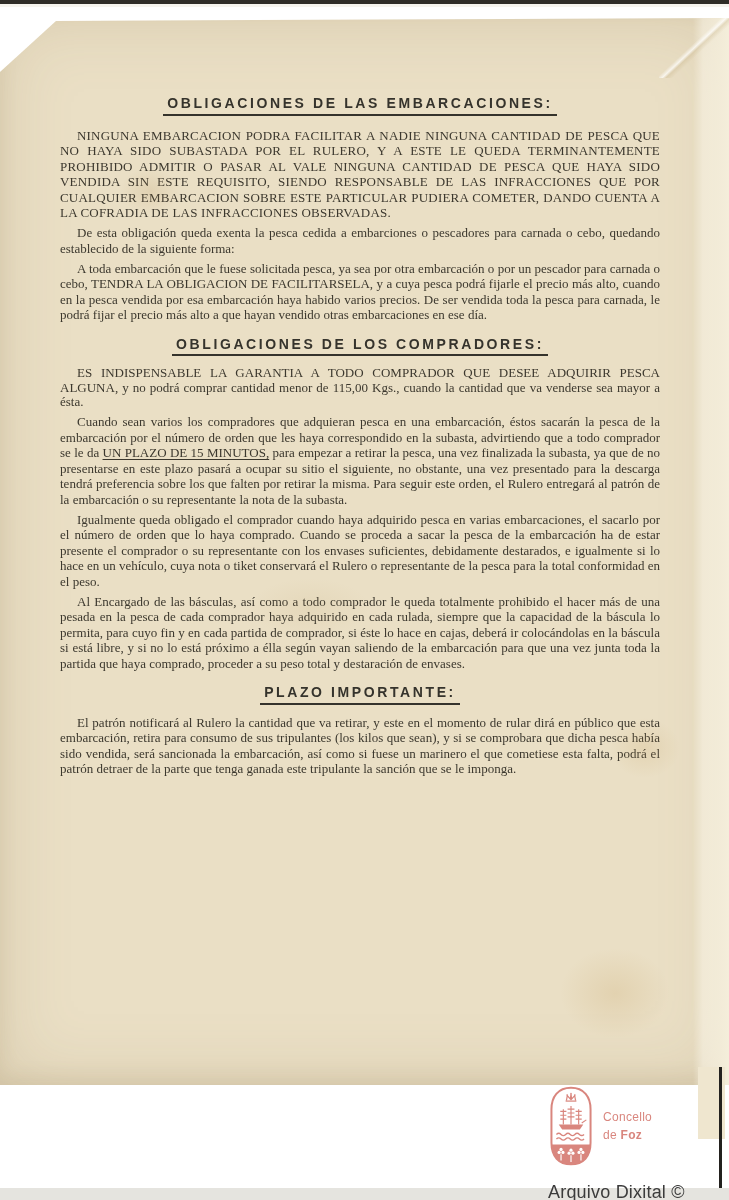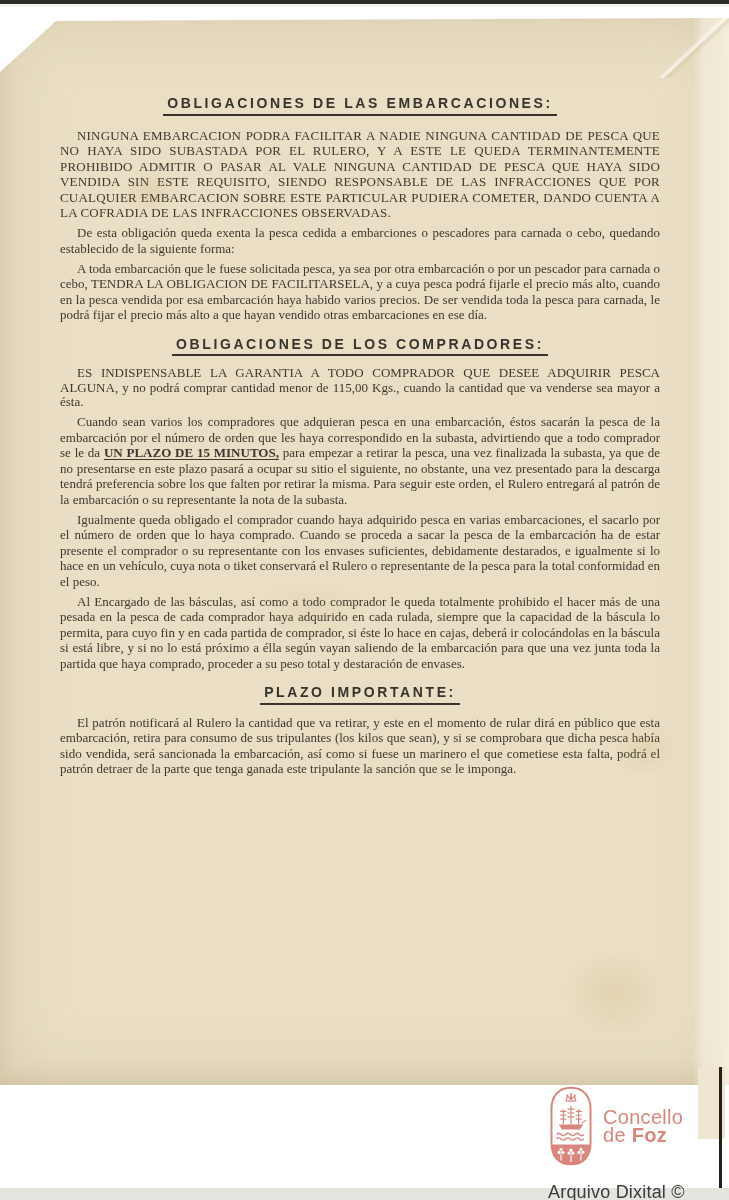--- a/index.html
+++ b/index.html
@@ -51,30 +51,30 @@
     color:#35332c;border-bottom:2.4px solid #35332c;padding:0 4px 2.5px 4px;
     white-space:nowrap;
   }
   .para{
     font-size:13px;line-height:15.5px;text-align:justify;text-indent:17px;
     margin:0 0 4.5px 0;color:var(--ink);
     text-rendering:optimizeLegibility;
   }
   .para.caps{letter-spacing:.2px;}
   .para.small{font-size:13px;line-height:14.5px;}
-  .u-inline{text-decoration:underline;text-underline-offset:2px;font-weight:bold;}
+  .u-inline{text-decoration:underline;text-underline-offset:2px;}
 
   .paper-tab{position:absolute;left:698px;top:1067px;width:27px;height:72px;background:#efe6cf;}
   .edge-line{position:absolute;left:719px;top:1067px;width:3px;height:133px;background:#23211e;}
   .bottom-strip{position:absolute;left:0;top:1188px;width:729px;height:12px;background:#e5e4df;}
 
   .watermark{position:absolute;left:548px;top:1086px;width:170px;}
   .wm-row{display:flex;align-items:center;gap:9px;}
   .wm-badge{width:46px;height:80px;flex:0 0 auto;}
-  .wm-org{font-family:"Liberation Sans",sans-serif;color:var(--accent);font-size:20px;line-height:18px;letter-spacing:.3px;font-weight:400;}
+  .wm-org{font-family:"Liberation Sans",sans-serif;color:var(--accent);font-size:12px;line-height:18px;letter-spacing:.3px;font-weight:400;}
   .wm-org .bold{font-weight:700;}
   .wm-credit{
     margin-top:16px;font-family:"Liberation Sans",sans-serif;color:var(--credit-ink);
     font-size:18px;letter-spacing:.2px;white-space:nowrap;
   }
 </style>
 </head>
 <body>
 
 <div class="scan">

